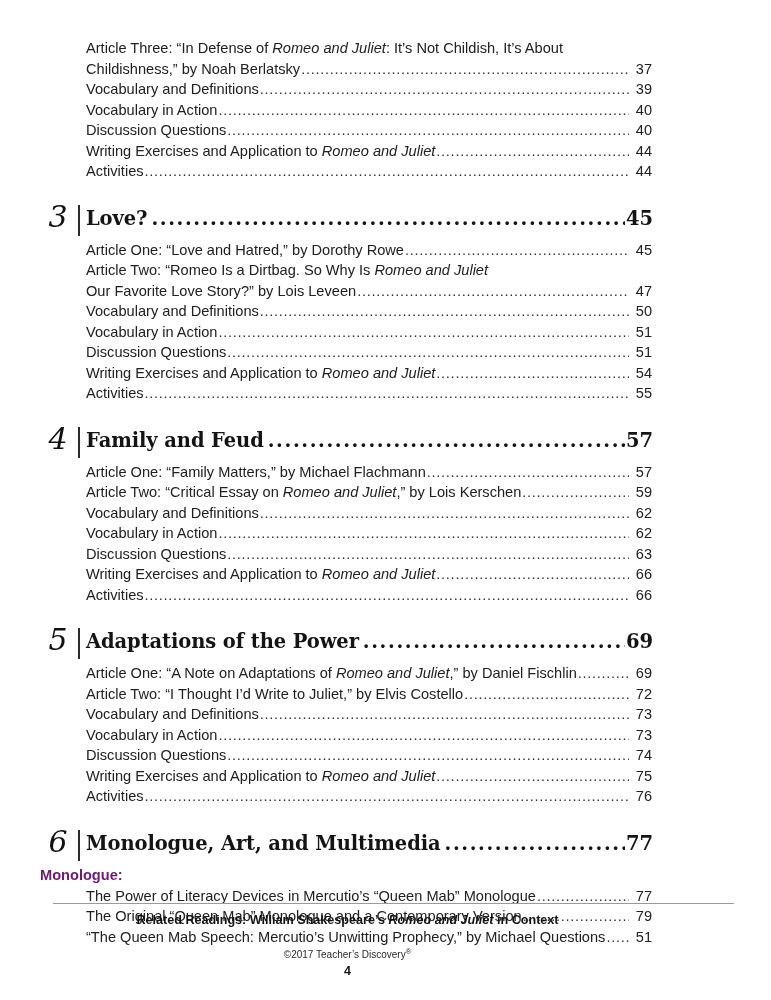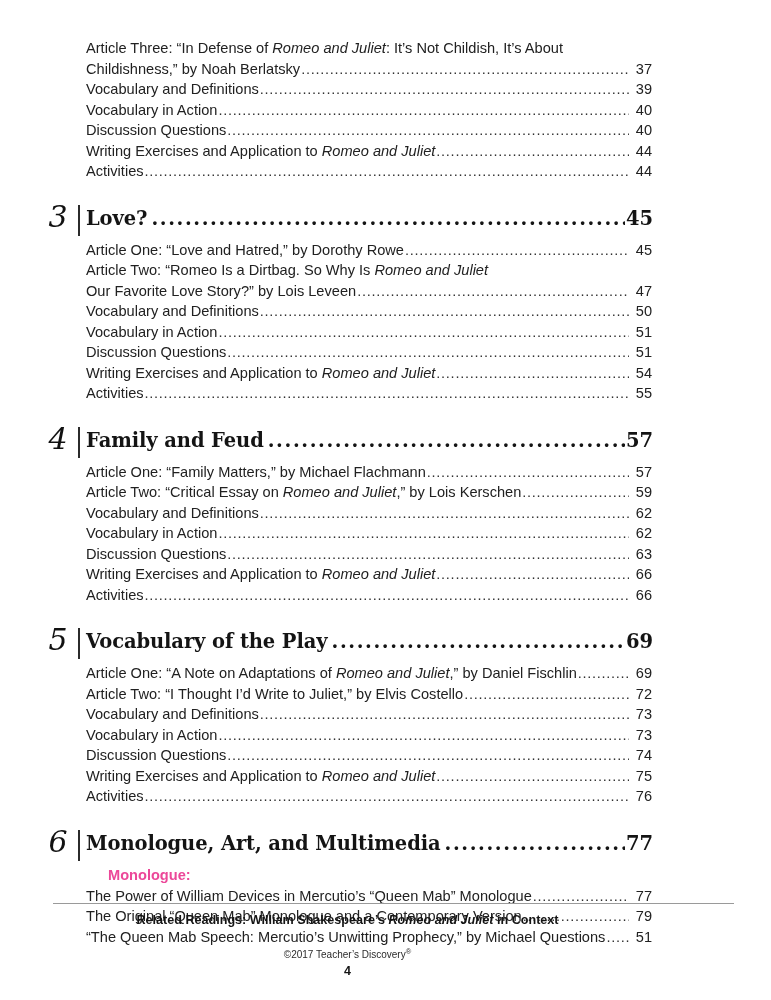--- a/index.html
+++ b/index.html
@@ -117,26 +117,26 @@
     min-width: 21px;
     text-align: right;
   }
   .entry-cont {
     display: block;
     white-space: nowrap;
   }
   .nowrap-first { white-space: nowrap; }
 
   .subhead {
-    margin-left: 108px;
+    margin-left: 40px;
     margin-right: 81px;
     font-size: 14.6px;
     line-height: 21px;
     font-weight: 700;
-    color: #ec4899;
+    color: #701a75;
     margin-top: 1px;
   }
 
   em.it { font-style: italic; }
 
   
   .footer {
     position: absolute;
     left: 8px;
     top: 903px;
@@ -344,21 +344,21 @@
               <span class="entry-leader">................................................................................................................................................................</span>
               <span class="entry-page">66</span>
             </span>
           </div>
         </div>
         <div class="toc-group">
           <div class="chapter-head">
             <div class="chapter-num">5</div>
             <div class="chapter-rule"></div>
             <div class="chapter-title-row">
-              <span class="ctitle">Vocabulary of the Play</span>
+              <span class="ctitle">Adaptations of the Power</span>
               <span class="cleader">........................................................................................................................</span>
               <span class="cpage">69</span>
             </div>
           </div>
           <div class="entry">
             <span class="entry-line">
               <span class="entry-text"><span>Article One: “A Note on Adaptations of </span><em class="it">Romeo and Juliet</em><span>,” by Daniel Fischlin</span></span>
               <span class="entry-leader">................................................................................................................................................................</span>
               <span class="entry-page">69</span>
             </span>
@@ -412,21 +412,21 @@
             <div class="chapter-rule"></div>
             <div class="chapter-title-row">
               <span class="ctitle">Monologue, Art, and Multimedia</span>
               <span class="cleader">........................................................................................................................</span>
               <span class="cpage">77</span>
             </div>
           </div>
           <div class="subhead">Monologue:</div>
           <div class="entry">
             <span class="entry-line">
-              <span class="entry-text"><span>The Power of William Devices in Mercutio’s “Queen Mab” Monologue </span></span>
+              <span class="entry-text"><span>The Power of Literacy Devices in Mercutio’s “Queen Mab” Monologue </span></span>
               <span class="entry-leader">................................................................................................................................................................</span>
               <span class="entry-page">77</span>
             </span>
           </div>
           <div class="entry">
             <span class="entry-line">
               <span class="entry-text"><span>The Original “Queen Mab” Monologue and a Contemporary Version </span></span>
               <span class="entry-leader">................................................................................................................................................................</span>
               <span class="entry-page">79</span>
             </span>

